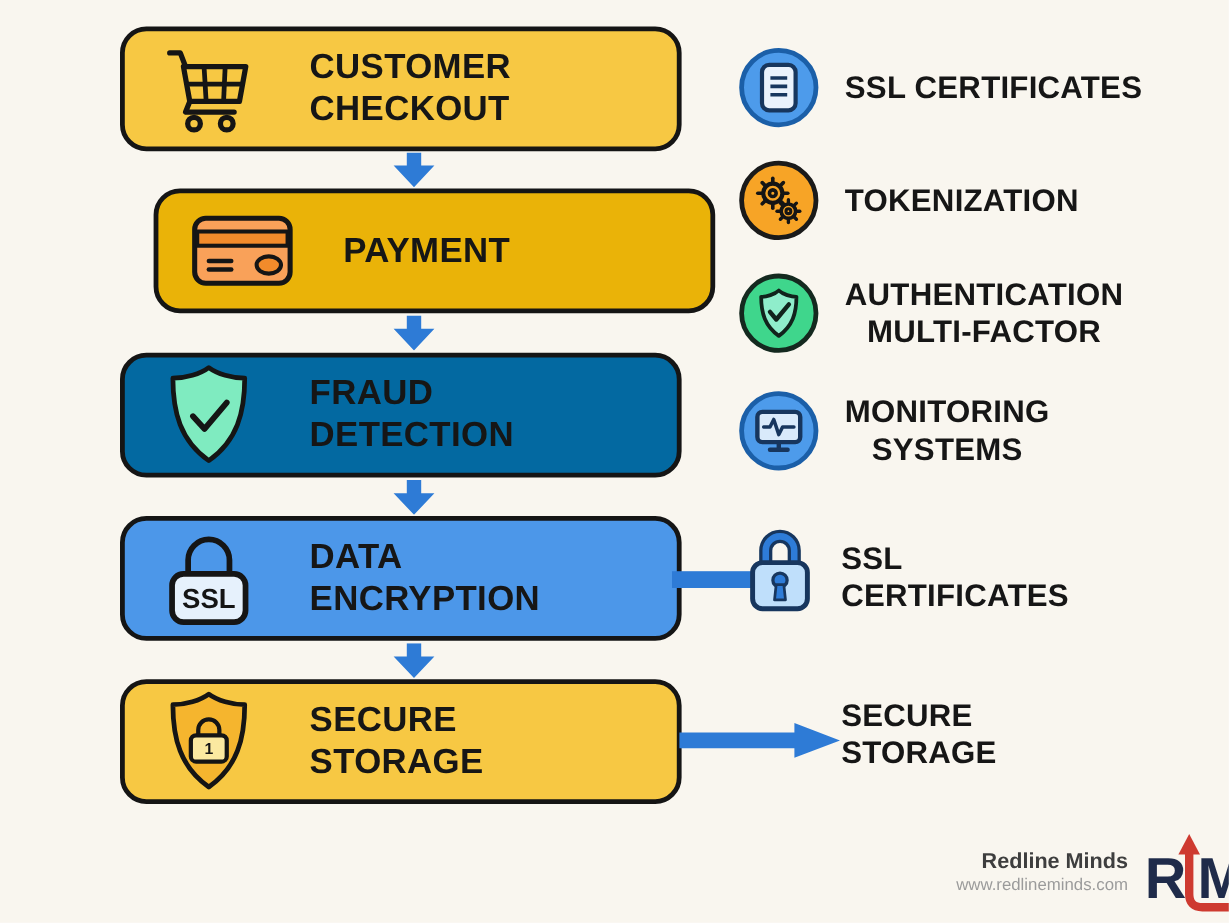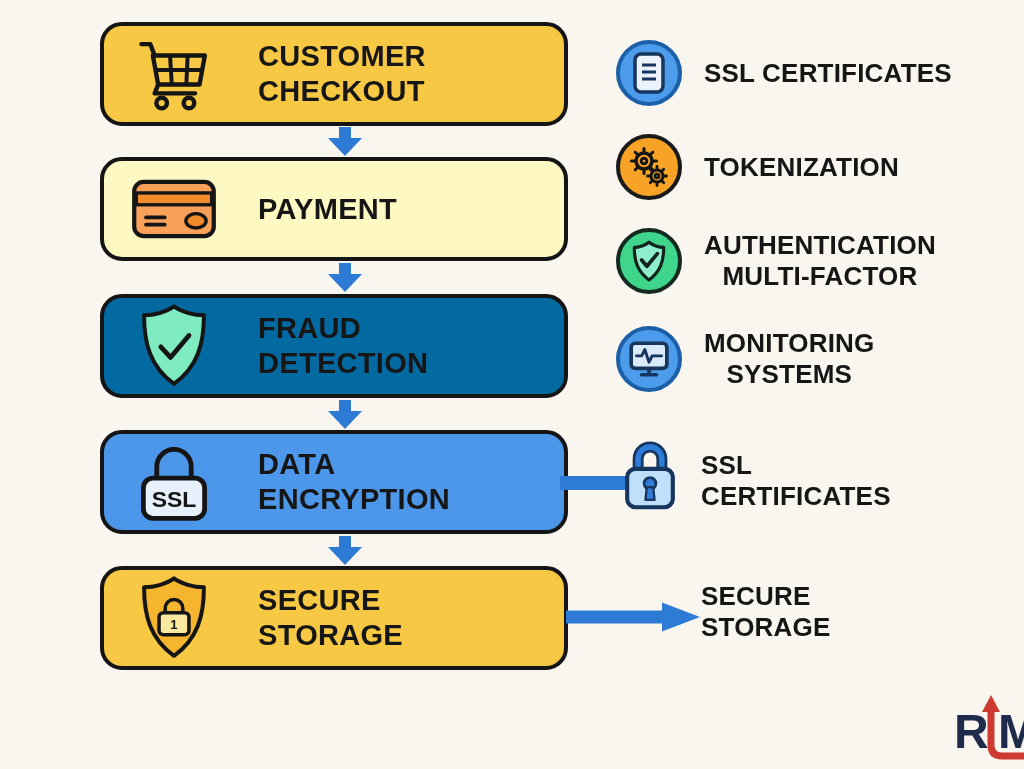--- a/index.html
+++ b/index.html
@@ -8,21 +8,21 @@
     background:#F9F6EF;
     font-family:"Liberation Sans",sans-serif;
   }
   
   .flow-box{
     position:absolute;left:100px;width:468px;height:104px;
     border:4px solid #151515;border-radius:22px;box-sizing:border-box;
     display:flex;align-items:center;padding-left:26px;gap:40px;
   }
   .bg-yellow{background:#F7C843;}
-  .bg-orange{background:#fef9c3;}
+  .bg-orange{background:#eab308;margin-left:28px;}
   .bg-green{background:#0369a1;}
   .bg-blue{background:#4C97E9;}
   .box-icon{width:88px;height:88px;flex:0 0 auto;}
   .box-label{font-weight:700;font-size:29px;line-height:35px;color:#161616;letter-spacing:.3px;}
   .down-arrow{position:absolute;left:325px;width:40px;height:29px;}
   
   .feature-row{position:absolute;left:616px;height:66px;display:flex;align-items:center;gap:22px;text-align:center;}
   .feature-circle{
     width:66px;height:66px;border-radius:50%;box-sizing:border-box;
     display:flex;align-items:center;justify-content:center;flex:0 0 auto;
@@ -213,20 +213,24 @@
   </div>
 
   <svg class="storage-arrow" viewBox="0 0 134 36">
     <path d="M0 11.5 h96 v-8 l38 14.5 l-38 14.5 v-8 h-96 z" fill="#2E7BD6"></path>
   </svg>
   <div class="callout-label" style="top:581px">
     <div>SECURE</div>
     <div>STORAGE</div>
   </div>
 
+  <div class="footer-text">
+    <div class="footer-brand">Redline Minds</div>
+    <div class="footer-url">www.redlineminds.com</div>
+  </div>
   <svg class="footer-logo" viewBox="0 0 90 70">
     <text x="-2" y="54" font-size="48" font-weight="700" fill="#1F2B4A">R</text>
     <text x="42" y="54" font-size="48" font-weight="700" fill="#1F2B4A">M</text>
     <path d="M76 62 H46 Q35 62 35 51 V16" fill="none" stroke="#CE3A30" stroke-width="7"></path>
     <polygon points="26,18 44,18 35,1" fill="#CE3A30"></polygon>
   </svg>
 
 </div>
 
 </body></html>

